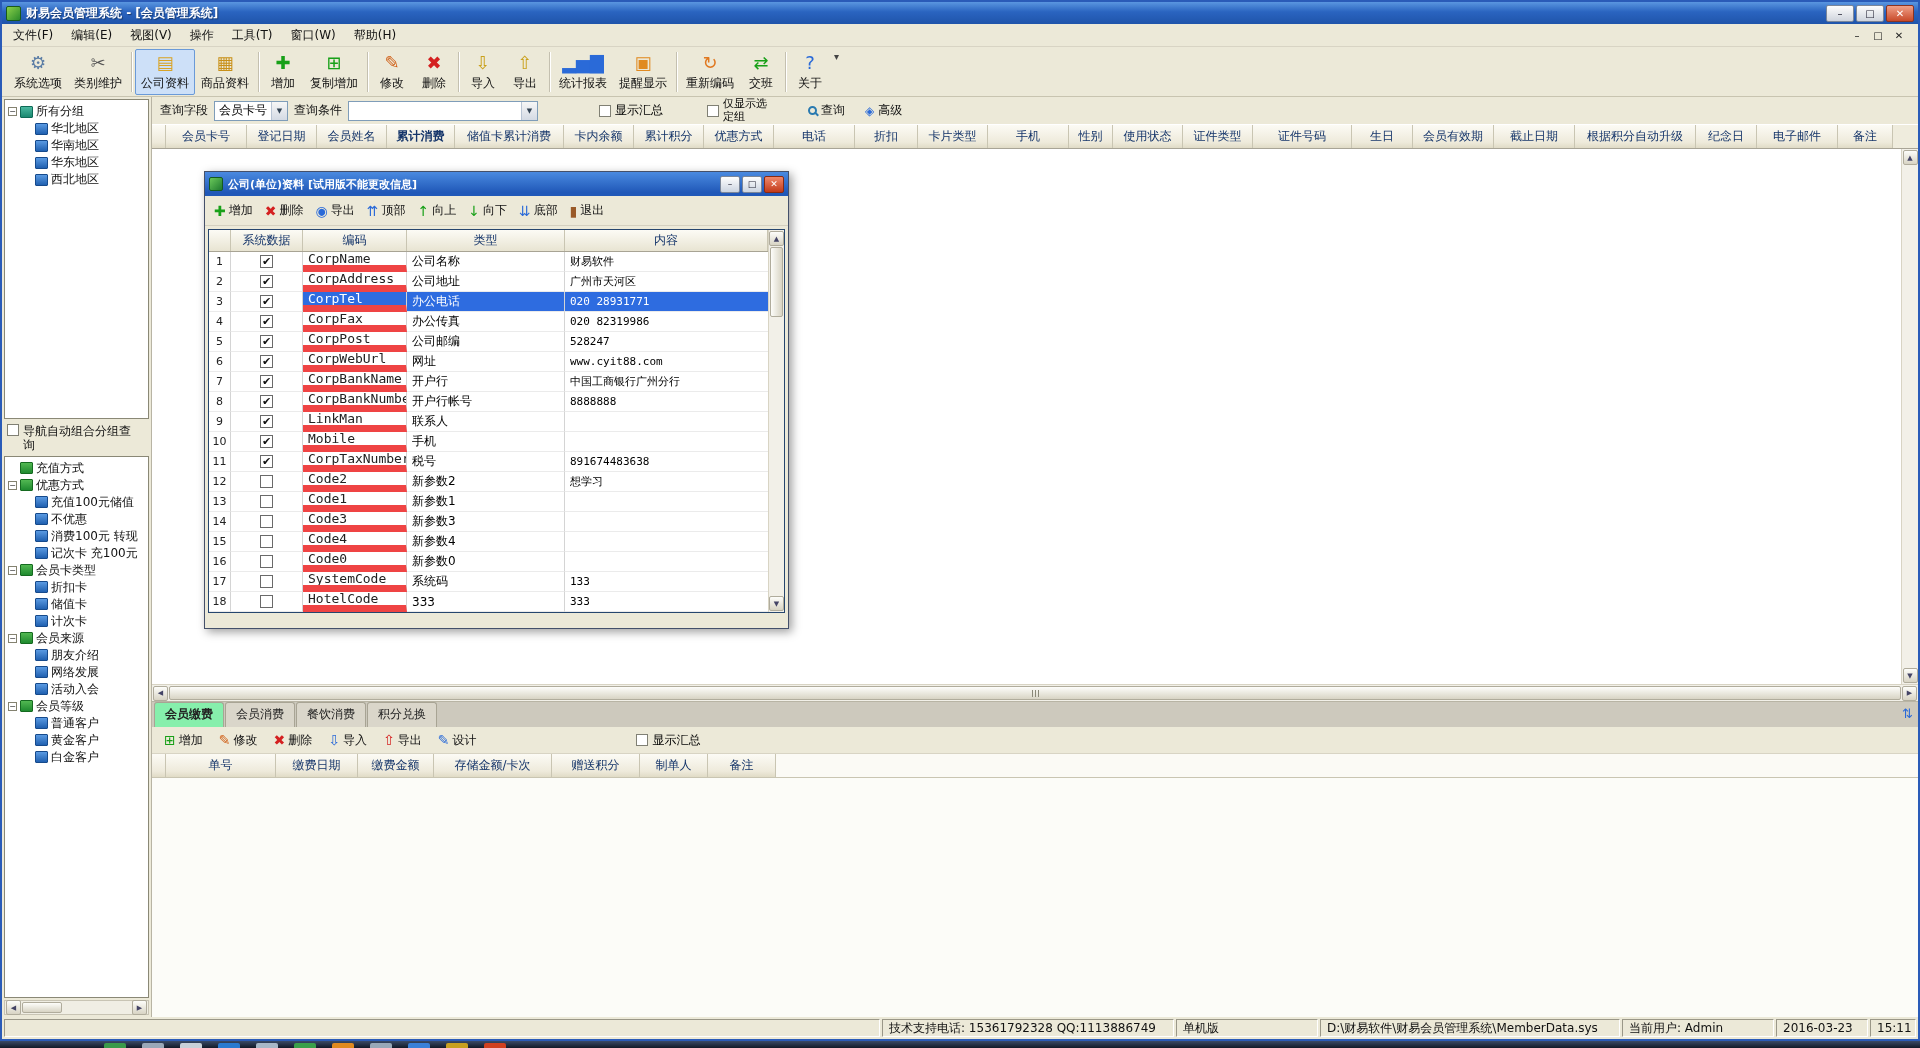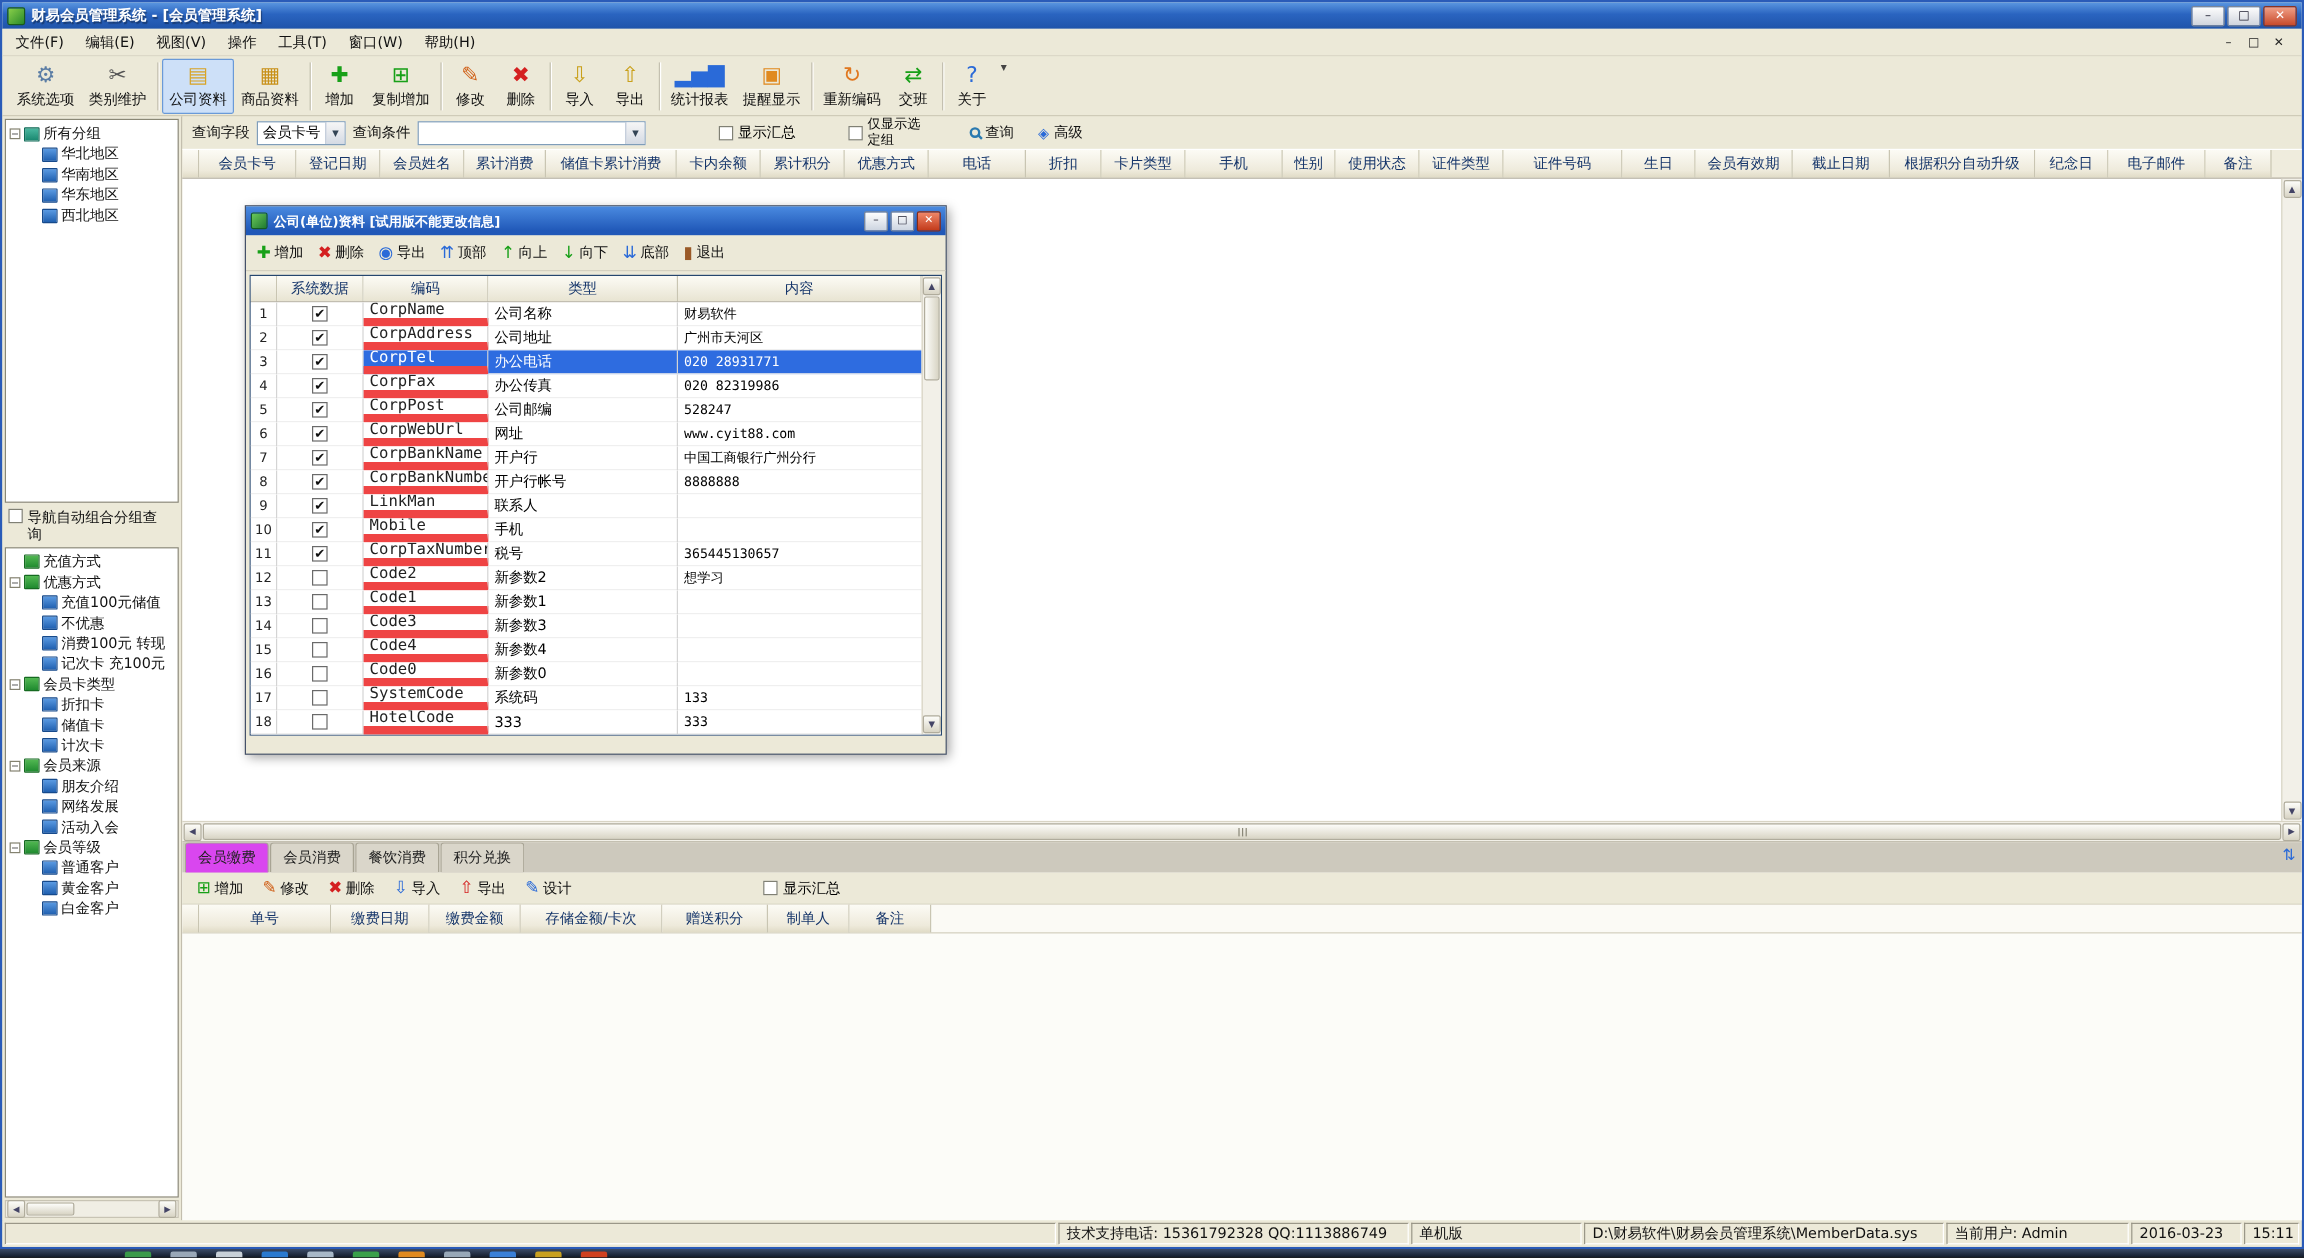--- a/index.html
+++ b/index.html
@@ -98,21 +98,21 @@
   .c-code{width:104px;flex:none;display:flex;align-items:center;padding-left:5px;font-family:"DejaVu Sans Mono","Liberation Mono",monospace;font-size:13px;color:#222;border-right:1px solid #d4d4d4;border-bottom:7px solid #ef4444;overflow:hidden}
   .c-type{width:158px;flex:none;display:flex;align-items:center;padding-left:5px;border-right:1px solid #d4d4d4;border-bottom:1px solid #ebebeb;overflow:hidden}
   .c-content{flex:1;display:flex;align-items:center;padding-left:5px;font-family:"DejaVu Sans Mono","DejaVu Sans",monospace;font-size:11px;border-bottom:1px solid #ebebeb;overflow:hidden}
   .drow.sel .c-code,.drow.sel .c-type,.drow.sel .c-content{background:#2e6ce0;color:#fff}
   .dlg-vscroll{width:16px;flex:none;background:#f2f0e8;border-left:1px solid #d8d4c4;display:flex;flex-direction:column;align-items:center;gap:1px;padding:1px 0}
   .dlg-vthumb{width:13px;height:70px;background:linear-gradient(90deg,#fdfdfa,#d8d4c4);border:1px solid #b0ac9c;border-radius:2px}
   
   .bottom{height:316px;flex:none;display:flex;flex-direction:column;background:#f6f5ef;border-top:1px solid #b8b4a4}
   .tab-row{height:25px;flex:none;background:#cdc9bd;display:flex;align-items:flex-end;gap:1px;padding:2px 2px 0;position:relative}
   .tab{font-size:12px;padding:3px 10px 4px;background:#dad6ca;border:1px solid #a8a494;border-bottom:none;border-radius:3px 3px 0 0;color:#222;white-space:nowrap}
-  .tab.active{background:#d946ef;font-weight:normal}
+  .tab.active{background:#86efac;font-weight:bold}
   .tab-row-end{position:absolute;right:5px;top:4px;font-size:13px;color:#2a6ad8}
   .btoolbar{height:27px;flex:none;display:flex;align-items:center;gap:4px;padding:0 6px;background:#ece9d8;border-bottom:1px solid #d8d4c4;font-size:12px}
   .btb-item{display:flex;align-items:center;gap:3px;padding:2px 6px;color:#111;white-space:nowrap}
   .bgrid-header{height:24px;flex:none;display:flex;background:#fbfaf5;border-bottom:1px solid #c9c5b2}
   .bempty{flex:1;background:#fcfcf8}
   
   .statusbar{height:22px;flex:none;background:#ece9d8;display:flex;gap:2px;padding:2px;font-size:12px}
   .sseg{border:1px solid;border-color:#9a9788 #fff #fff #9a9788;display:flex;align-items:center;padding:0 6px;white-space:nowrap;overflow:hidden;color:#111;flex:none}
   .sseg.filler{flex:1}
   .w-support{width:292px}.w-edition{width:142px}.w-path{width:300px}.w-user{width:152px}.w-date{width:92px}.w-time{width:46px}
@@ -387,21 +387,21 @@
             <span class="adv-ico">◈</span>
             <span>高级</span>
           </span>
         </div>
 
         <div class="grid-header">
             <span class="ghc first"></span>
             <span class="ghc" style="width: 81px;">会员卡号</span>
             <span class="ghc" style="width: 70px;">登记日期</span>
             <span class="ghc" style="width: 70px;">会员姓名</span>
-            <span class="ghc" style="width: 68px;">累计消费</span>
+            <span class="ghc" style="width: 68px; font-weight: bold;">累计消费</span>
             <span class="ghc" style="width: 109px;">储值卡累计消费</span>
             <span class="ghc" style="width: 70px;">卡内余额</span>
             <span class="ghc" style="width: 70px;">累计积分</span>
             <span class="ghc" style="width: 70px;">优惠方式</span>
             <span class="ghc" style="width: 81px;">电话</span>
             <span class="ghc" style="width: 63px;">折扣</span>
             <span class="ghc" style="width: 70px;">卡片类型</span>
             <span class="ghc" style="width: 81px;">手机</span>
             <span class="ghc" style="width: 44px;">性别</span>
             <span class="ghc" style="width: 70px;">使用状态</span>
@@ -566,21 +566,21 @@
                       <span class="c-type">手机</span>
                       <span class="c-content"></span>
                     </div>
                     <div class="drow">
                       <span class="c-num">11</span>
                       <span class="c-chk">
                         <span class="cb on">✔</span>
                       </span>
                       <span class="c-code">CorpTaxNumber</span>
                       <span class="c-type">税号</span>
-                      <span class="c-content">365445130657</span>
+                      <span class="c-content">891674483638</span>
                     </div>
                     <div class="drow">
                       <span class="c-num">12</span>
                       <span class="c-chk">
                         <span class="cb"></span>
                       </span>
                       <span class="c-code">Code2</span>
                       <span class="c-type">新参数2</span>
                       <span class="c-content">想学习</span>
                     </div>

